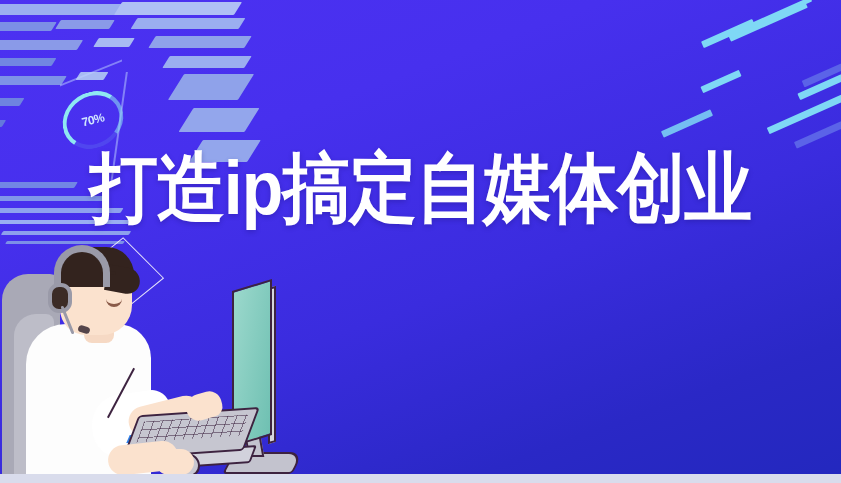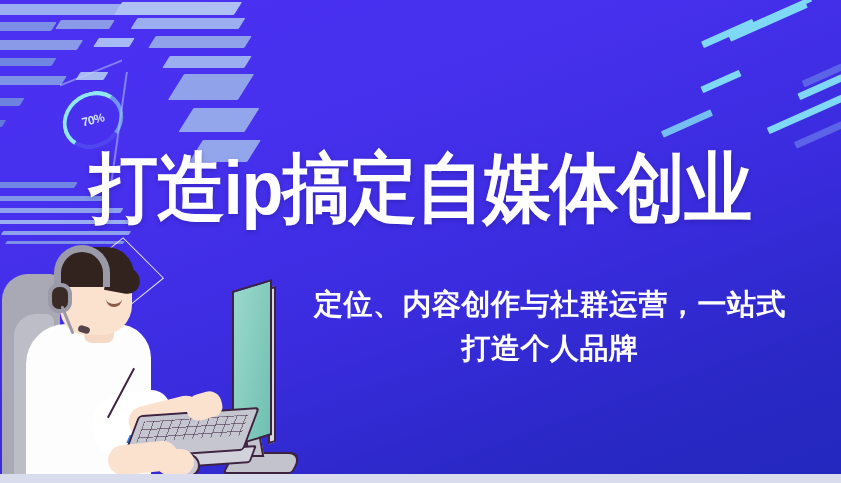--- a/index.html
+++ b/index.html
@@ -413,24 +413,20 @@
   <div class="streak deco" style="left:700px; top:30px;  width:56px;"></div>
   <div class="streak deco" style="left:796px; top:80px;  width:66px;"></div>
   <div class="streak deco dim" style="left:800px; top:66px;  width:72px;"></div>
   <div class="streak deco" style="left:700px; top:78px;  width:42px;"></div>
   <div class="streak deco" style="left:764px; top:108px; width:96px;"></div>
   <div class="streak deco dim" style="left:792px; top:126px; width:78px;"></div>
   <div class="streak deco" style="left:660px; top:120px; width:54px; opacity:0.85;"></div>
 
   <div class="title">打造ip搞定自媒体创业</div>
 
-  <div class="subtitle">
-    <span class="subtitle-line">定位、内容创作与社群运营，一站式</span>
-    <span class="subtitle-line">打造个人品牌</span>
-  </div>
 
   <div class="illustration">
     <div class="chair"></div>
     <div class="chair-inner"></div>
 
     <div class="monitor-foot"></div>
     <div class="monitor-neck"></div>
     <div class="monitor-edge"></div>
     <div class="monitor-panel"></div>
 

